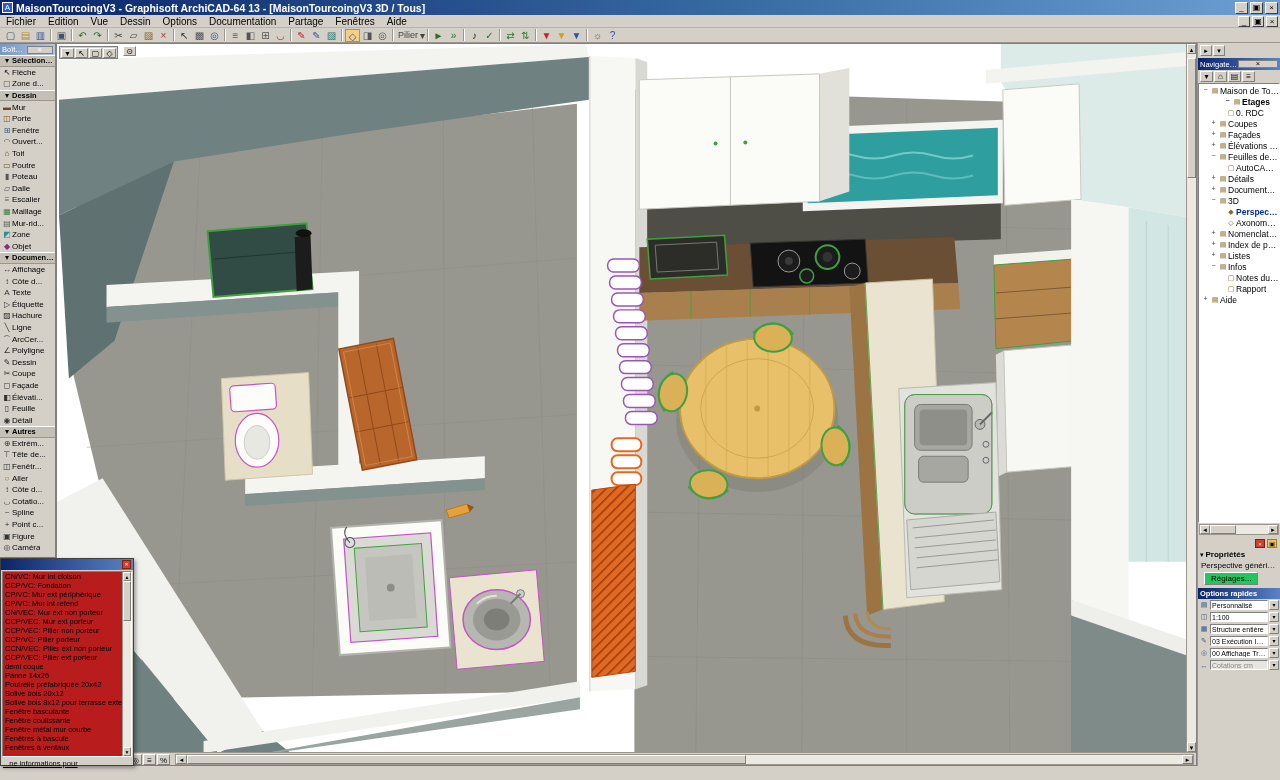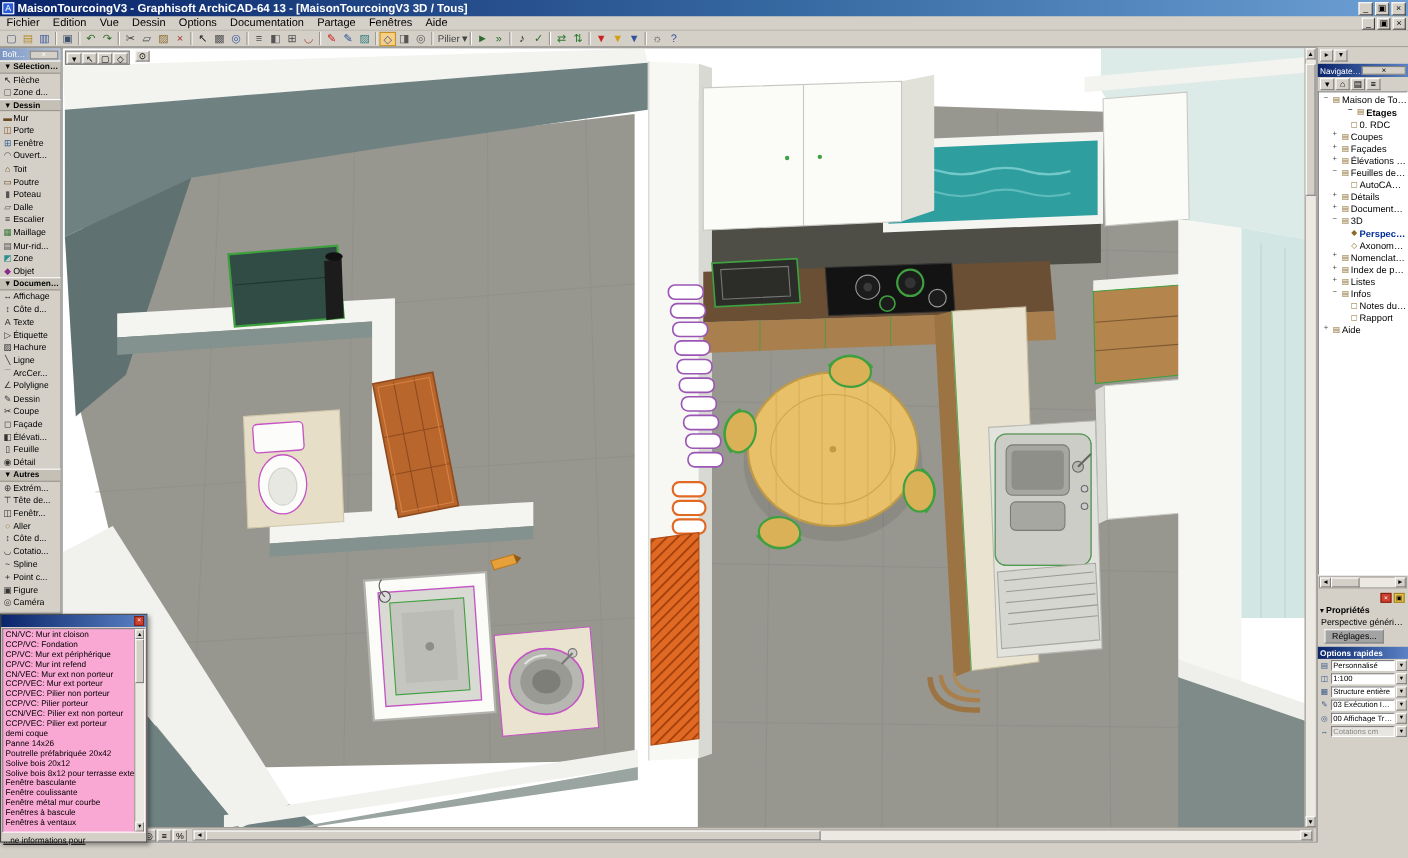--- a/index.html
+++ b/index.html
@@ -108,41 +108,41 @@
   .rp-minidocks { display:flex; justify-content:flex-end; gap:2px; padding:3px 3px 1px; }
   .mini-red { width:10px; height:9px; background:#d04030; color:#fff; font-size:6px;
     line-height:8px; text-align:center; border:1px solid #802010; }
   .mini-yellow { width:10px; height:9px; background:#e8c04a; border:1px solid #a08020; font-size:6px;
     line-height:8px; text-align:center; }
   .props-header { display:flex; align-items:center; height:11px; padding:0 2px; }
   .props-header .car { font-size:7px; margin-right:2px; }
   .props-header b { font-size:8px; }
   .props-value { font-size:8px; padding:1px 3px; }
   .props-btnrow { padding:1px 6px 3px; }
-  .btn3d { background:#a3a3a3; border:1px solid; border-color:#fff #808080 #808080 #fff;
+  .btn3d { background:#22c55e; border:1px solid; border-color:#fff #808080 #808080 #fff;
     font-size:8px; padding:1px 6px; }
   .qo-header { height:11px; background:linear-gradient(90deg,#0a246a,#5a82c4); color:#fff;
     display:flex; align-items:center; padding:0 2px; }
   .qo-header span { font-size:7.5px; font-weight:bold; flex:1; }
   .qo-row { display:flex; align-items:center; height:12px; padding:0 1px; gap:1px; }
   .qo-ico { width:10px; font-size:7px; text-align:center; color:#3a5a8a; flex:0 0 auto; }
   .qo-field { flex:1; height:10px; background:#fff; border:1px solid; border-color:#808080 #fff #fff #808080;
     font-size:7px; line-height:9px; padding:0 1px; overflow:hidden; white-space:nowrap; }
   .qo-caret { width:10px; height:10px; background:#d4d0c8; border:1px solid;
     border-color:#fff #808080 #808080 #fff; font-size:6px; line-height:9px; text-align:center; }
   .qo-row.disabled .qo-field { color:#888; background:#e8e6e0; }
 
   
   .palette { position:absolute; left:0; top:558px; width:134px; height:208px; background:#d4d0c8;
     border:1px solid #404040; box-shadow:2px 2px 4px rgba(0,0,0,.35); }
   .pal-title { height:11px; background:linear-gradient(90deg,#0a246a,#5a82c4); display:flex;
     align-items:center; justify-content:flex-end; padding:0 2px; }
   .pal-close { width:9px; height:9px; background:#d04030; color:#fff; border:1px solid #802010;
     font-size:6px; line-height:7px; text-align:center; }
-  .pal-list { position:relative; height:186px; margin:1px; background:#f9a8d4; border:1px solid;
+  .pal-list { position:relative; height:186px; margin:1px; background:#b91c1c; border:1px solid;
     border-color:#808080 #fff #fff #808080; overflow:hidden; padding-right:9px; }
   .pal-row { height:9px; font-size:7.5px; line-height:9px; padding-left:2px; overflow:hidden;
     white-space:nowrap; color:#000; }
   .pal-vscroll { position:absolute; right:0; top:0; bottom:0; width:9px; background:#ece9e2;
     border-left:1px solid #9a968e; display:flex; flex-direction:column; }
   .pal-vscroll .sb-btn { height:9px; font-size:5px; line-height:8px; text-align:center;
     background:#d4d0c8; border:1px solid; border-color:#fff #808080 #808080 #fff; }
   .pal-vscroll .sb-thumb { flex:0 0 40px; background:#d4d0c8; border:1px solid;
     border-color:#fff #808080 #808080 #fff; }
   .pal-footer { font-size:7.5px; padding:1px 2px; color:#000; overflow:hidden; white-space:nowrap;text-decoration:underline; }

